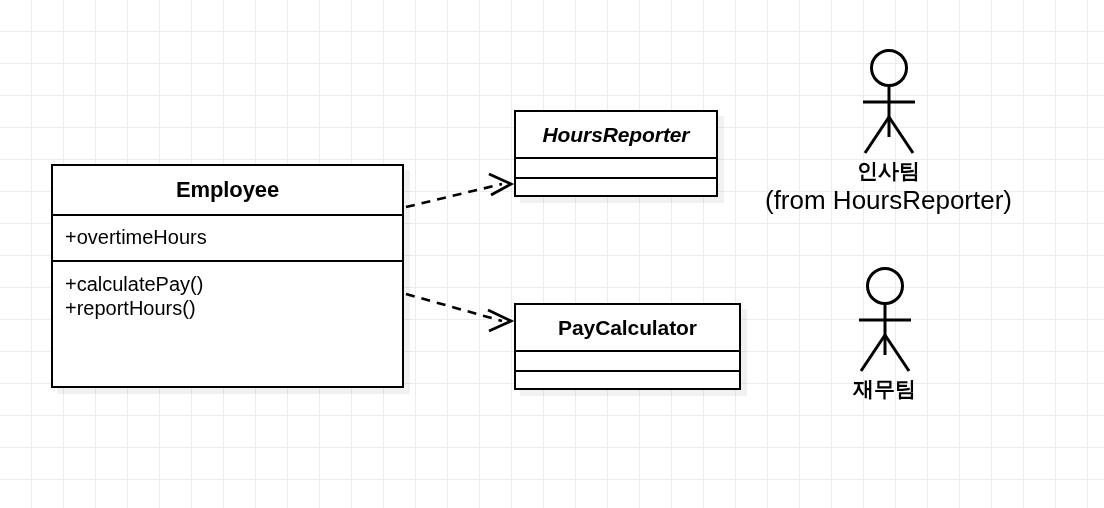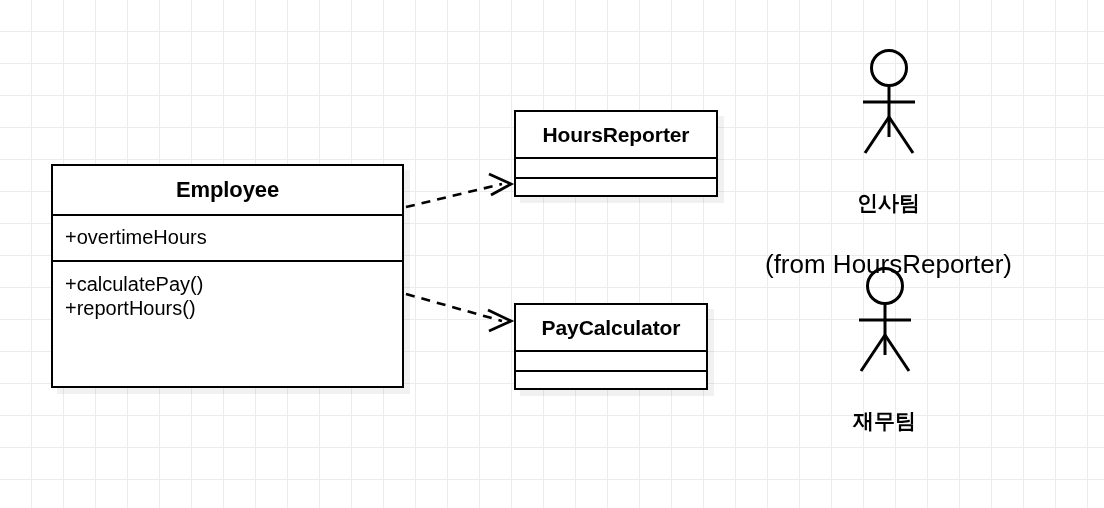--- a/index.html
+++ b/index.html
@@ -54,46 +54,45 @@
     white-space: pre;
   }
 
   
   #class-employee { left: 51px; top: 141px; width: 353px; height: 224px; margin-top: 23px; }
   #class-employee .uml-title { height: 48px; font-size: 22px; }
   #class-employee .attrs { height: 46px; padding: 9px 9px 0 12px; font-size: 20px; }
   #class-employee .ops   { flex: 1 1 auto; padding: 10px 7px 0 12px; font-size: 20px; }
 
   
-  #class-hoursreporter { left: 514px; top: 110px; width: 204px; height: 87px; }
+  #class-hoursreporter { left: 514px; top: 110px; width: 204px; height: 87px; font-style: italic; }
   #class-hoursreporter .uml-title { height: 45px; font-size: 21px; }
   #class-hoursreporter .attrs { height: 20px; }
   #class-hoursreporter .ops   { flex: 1 1 auto; }
 
   
-  #class-paycalculator { left: 514px; top: 303px; width: 194px; height: 87px; }
+  #class-paycalculator { left: 514px; top: 303px; width: 227px; height: 87px; }
   #class-paycalculator .uml-title { height: 45px; font-size: 21px; }
   #class-paycalculator .attrs { height: 20px; }
   #class-paycalculator .ops   { flex: 1 1 auto; }
 
   
   .connector-layer {
     position: absolute;
     left: 0; top: 0;
     width: 1104px; height: 508px;
     pointer-events: none;
   }
 
   
   .actor {
     position: absolute;
     display: flex;
     flex-direction: column;
     align-items: center;
-    gap: 32px;
   }
   .actor-figure { display: block; }
   .actor-name {
     font-weight: bold;
     font-size: 21px;
     color: #000000;
     margin-top: 4px;
     line-height: 1.25;
     white-space: nowrap;
   }

